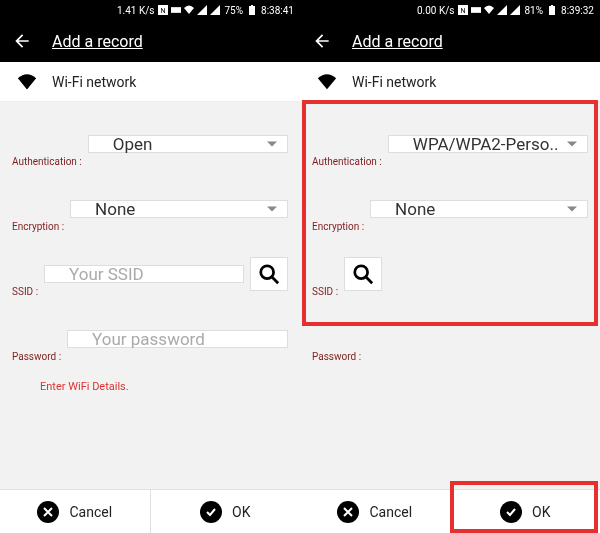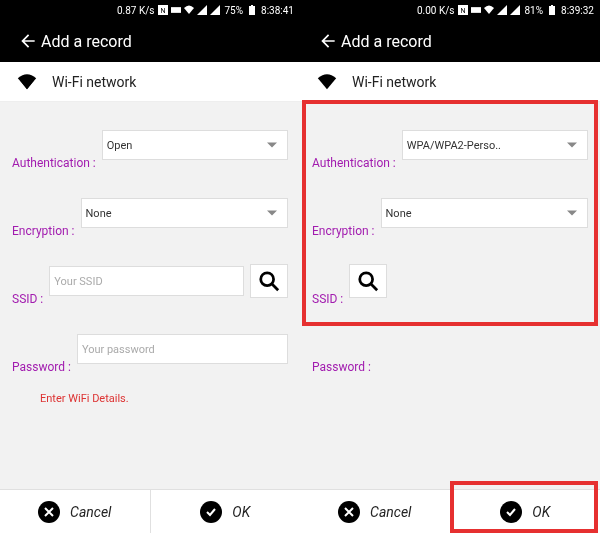--- a/index.html
+++ b/index.html
@@ -3,53 +3,53 @@
 <meta charset="utf-8">
 <style>
 * { box-sizing: border-box; margin: 0; padding: 0; }
 body { font-family: Roboto, Arial, sans-serif; background: #fff; width: 600px; height: 533px; overflow: hidden; }
 .container { display: flex; width: 600px; height: 533px; }
 .pane { width: 300px; height: 533px; background: #fff; position: relative; border-right: 0; display: flex; flex-direction: column; }
 .statusbar { height: 20px; background: #000; color: #fff; display: flex; align-items: center; justify-content: flex-end; font-size: 10px; padding: 0 6px; gap: 4px; }
 .statusbar .speed { font-size: 10px; }
 .sb-icons { display: flex; align-items: center; gap: 3px; }
 .sb-icon { width: 10px; height: 10px; display: inline-block; }
-.titlebar { height: 42px; background: #000; color: #fff; display: flex; align-items: center; padding: 0 18px; gap: 3px; font-size: 16px; }
+.titlebar { height: 42px; background: #000; color: #fff; display: flex; align-items: center; padding: 0 12px; gap: 20px; font-size: 16px; text-decoration: underline; }
 .back-arrow { width: 20px; height: 20px; }
 .wifi-row { height: 40px; background: #fff; display: flex; align-items: center; padding: 0 16px; gap: 14px; font-size: 14px; color: #222; border-bottom: 1px solid #eee; }
 .wifi-icon { width: 22px; height: 20px; }
 .form-area { flex: 1; background: #f2f2f2; padding: 18px 12px 0 12px; position: relative; }
 .field-row { display: flex; align-items: center; margin-bottom: 18px; gap: 6px; }
-.field-label { font-size: 12px; color: #a21caf; white-space: nowrap; margin-top: 36px; }
-.dropdown, .text-input { flex: 1; height: 30px; background: #fff; border: 1px solid #ddd; display: flex; align-items: center; padding: 0 4px; font-size: 11px; color: #333; position: relative; }
+.field-label { font-size: 10px; color: #7f1d1d; white-space: nowrap; margin-top: 36px; }
+.dropdown, .text-input { flex: 1; height: 18px; background: #fff; border: 1px solid #ddd; display: flex; align-items: center; padding: 0 24px; font-size: 17px; color: #333; position: relative; }
 .dropdown .caret { position: absolute; right: 10px; top: 50%; transform: translateY(-50%); border-left: 5px solid transparent; border-right: 5px solid transparent; border-top: 5px solid #888; }
 .text-input { color: #333; }
 .text-input.placeholder { color: #aaa; text-align: right; }
 .search-btn { width: 38px; height: 34px; background: #fff; border: 1px solid #ddd; display: flex; align-items: center; justify-content: center; }
 .search-icon { width: 22px; height: 22px; }
 .note { color: #dd3333; font-size: 11px; margin-top: 10px; padding-left: 28px; }
-.button-bar { display: flex; height: 44px; background: #fff; border-top: 1px solid #e0e0e0; font-style: italic; }
+.button-bar { display: flex; height: 44px; background: #fff; border-top: 1px solid #e0e0e0; }
 .btn { flex: 1; display: flex; align-items: center; justify-content: center; gap: 10px; font-size: 14px; color: #222; border-right: 1px solid #e0e0e0; background: #fff; }
 .btn:last-child { border-right: none; }
 .btn-icon { width: 22px; height: 22px; border-radius: 50%; background: #000; display: flex; align-items: center; justify-content: center; }
 .btn-icon svg { width: 14px; height: 14px; }
 .hl-form { position: absolute; border: 4px solid #e63030; pointer-events: none; }
 .hl-right-form { top: 100px; left: 302px; width: 296px; height: 226px; }
 .hl-right-ok { position: absolute; bottom: 0; left: 450px; width: 148px; height: 52px; border: 4px solid #e63030; pointer-events: none; }
 .wrap { position: relative; width: 600px; height: 533px; }
 </style>
 </head>
 <body>
 
 <div class="wrap">
 <div class="container">
 
 <div class="pane">
   <div class="statusbar">
-    <span class="speed">0.87 K/s</span>
+    <span class="speed">1.41 K/s</span>
     <span class="sb-icons">
       <svg class="sb-icon" viewBox="0 0 10 10">
               <rect x="0" y="0" width="10" height="10" fill="#fff"></rect>
               <text x="5" y="8" font-size="7" text-anchor="middle" fill="#000">N</text>
             </svg>
       <svg class="sb-icon" viewBox="0 0 14 8">
               <rect width="14" height="8" fill="#fff"></rect>
             </svg>
       <svg class="sb-icon" viewBox="0 0 10 10">
               <path d="M0 3 Q5 -2 10 3 L5 9 Z" fill="#fff"></path>

